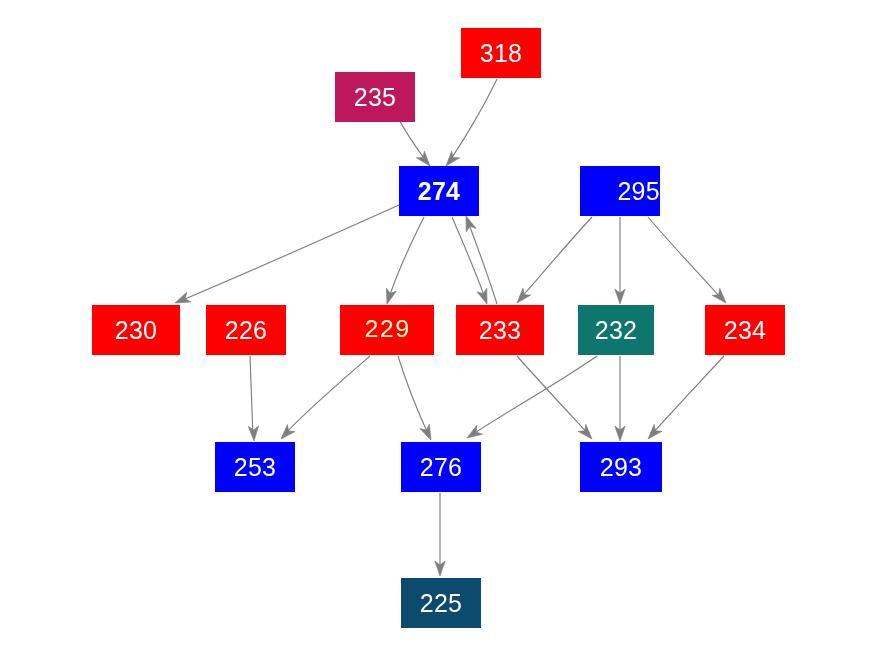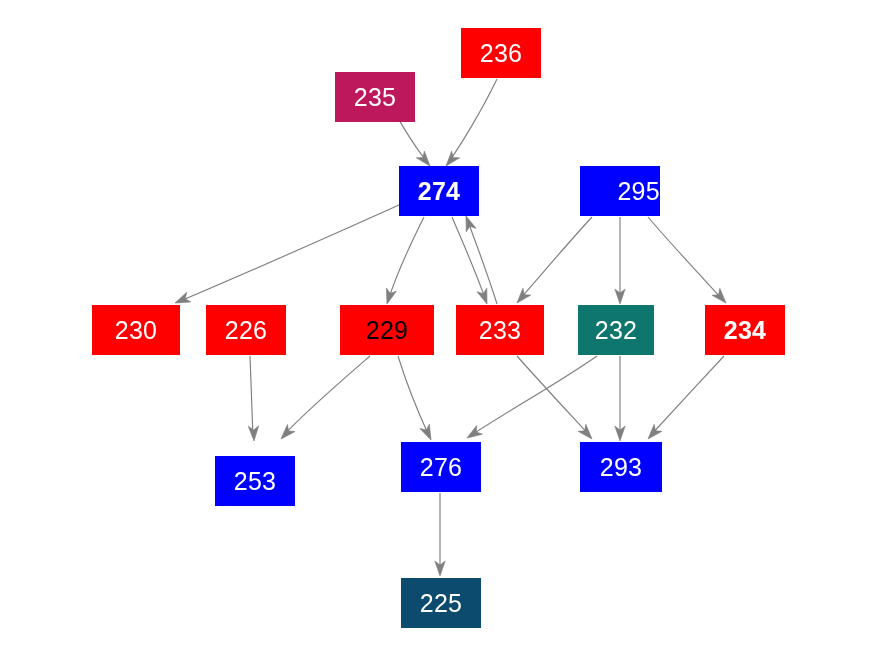--- a/index.html
+++ b/index.html
@@ -131,47 +131,47 @@
       <g>
         <path class="edge-path" d="M 440,493 L 440,572" stroke="#7f7f7f"></path>
         <polygon class="edge-head" points="0,0 -15,-5.2 -11,0 -15,5.2" fill="#7f7f7f" stroke="#7f7f7f" transform="translate(440,576) rotate(90)"></polygon>
       </g>
     </svg>
   <div id="node-layer">
       <div class="node node-red" style="left: 335px; top: 28px; width: 80px; height: 50px; background: #be185d; margin-top: 44px;">
         <span class="node-label" style="color: rgb(255, 255, 255);">235</span>
       </div>
       <div class="node node-red" style="left: 461px; top: 28px; width: 80px; height: 50px; background: rgb(255, 0, 0);">
-        <span class="node-label" style="color: rgb(255, 255, 255);">236</span>
+        <span class="node-label" style="color: rgb(255, 255, 255);">318</span>
       </div>
       <div class="node node-blue" style="left: 399px; top: 166px; width: 80px; height: 50px; background: rgb(0, 0, 255); font-weight: bold;">
         <span class="node-label" style="color: rgb(255, 255, 255);">274</span>
       </div>
       <div class="node node-blue" style="left: 580px; top: 166px; width: 80px; height: 50px; background: rgb(0, 0, 255); justify-content: flex-end;">
         <span class="node-label" style="color: rgb(255, 255, 255);">295</span>
       </div>
       <div class="node node-red" style="left: 92px; top: 305px; width: 88px; height: 50px; background: rgb(255, 0, 0);">
         <span class="node-label" style="color: rgb(255, 255, 255);">230</span>
       </div>
       <div class="node node-red" style="left: 206px; top: 305px; width: 80px; height: 50px; background: rgb(255, 0, 0);">
         <span class="node-label" style="color: rgb(255, 255, 255);">226</span>
       </div>
       <div class="node node-red" style="left: 340px; top: 305px; width: 94px; height: 50px; background: rgb(255, 0, 0);">
-        <span class="node-label" style="color: #000000;">229</span>
+        <span class="node-label" style="color: #fef9c3; font-family: Liberation Mono, monospace;">229</span>
       </div>
       <div class="node node-red" style="left: 456px; top: 305px; width: 88px; height: 50px; background: rgb(255, 0, 0);">
         <span class="node-label" style="color: rgb(255, 255, 255); text-align: center;">233</span>
       </div>
       <div class="node node-red" style="left: 578px; top: 305px; width: 76px; height: 50px; background: #0f766e;">
         <span class="node-label" style="color: rgb(255, 255, 255);">232</span>
       </div>
       <div class="node node-red" style="left: 705px; top: 305px; width: 80px; height: 50px; background: rgb(255, 0, 0);">
-        <span class="node-label" style="color: rgb(255, 255, 255); font-weight: bold;">234</span>
+        <span class="node-label" style="color: rgb(255, 255, 255);">234</span>
       </div>
-      <div class="node node-blue" style="left: 215px; top: 456px; width: 80px; height: 50px; background: rgb(0, 0, 255);">
+      <div class="node node-blue" style="left: 215px; top: 442px; width: 80px; height: 50px; background: rgb(0, 0, 255);">
         <span class="node-label" style="color: rgb(255, 255, 255);">253</span>
       </div>
       <div class="node node-blue" style="left: 401px; top: 442px; width: 80px; height: 50px; background: rgb(0, 0, 255);">
         <span class="node-label" style="color: rgb(255, 255, 255);">276</span>
       </div>
       <div class="node node-blue" style="left: 580px; top: 442px; width: 82px; height: 50px; background: rgb(0, 0, 255);">
         <span class="node-label" style="color: rgb(255, 255, 255);">293</span>
       </div>
       <div class="node node-red" style="left: 401px; top: 578px; width: 80px; height: 50px; background: #0c4a6e;">
         <span class="node-label" style="color: rgb(255, 255, 255);">225</span>

